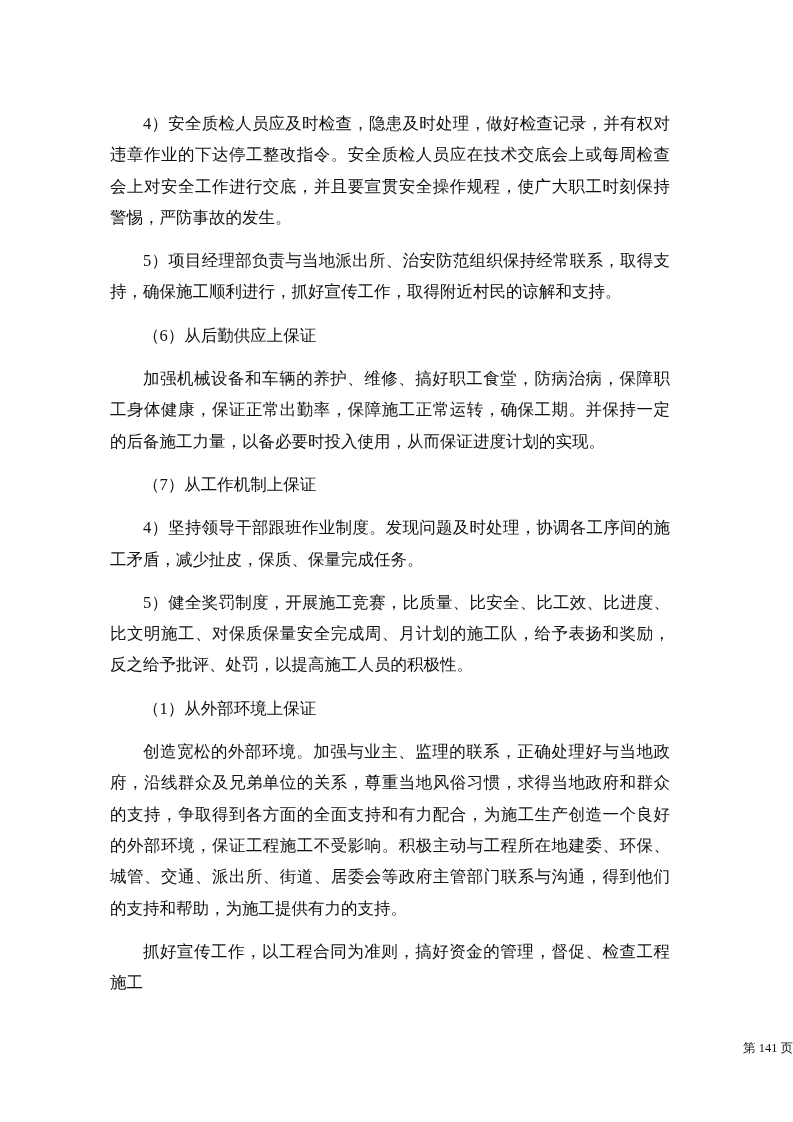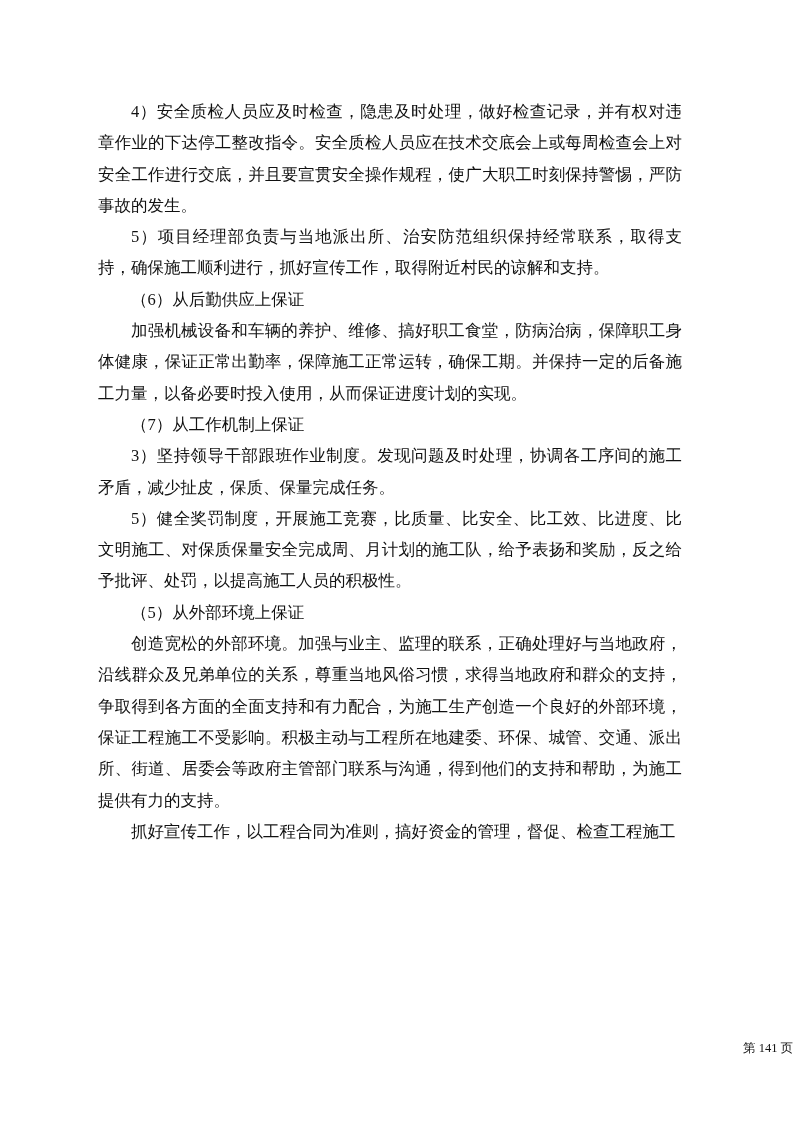--- a/index.html
+++ b/index.html
@@ -21,21 +21,21 @@
     left: 98px;
     top: 96px;
     width: 584px;
     font-size: 16.5px;
     line-height: 31.3px;
     text-align: justify;
     text-justify: inter-ideograph;
     letter-spacing: 0;
   }
   .para {
-    margin: 0;
+    margin: 12px;
     padding: 0;
     text-indent: 2em;
     font-weight: normal;
     word-break: normal;
     overflow-wrap: break-word;
   }
   .footer {
     position: absolute;
     left: 0;
     right: 0;
@@ -50,22 +50,22 @@
 <body>
 
 <div class="page">
   <div class="content">
 
   <p class="para">4）安全质检人员应及时检查，隐患及时处理，做好检查记录，并有权对违章作业的下达停工整改指令。安全质检人员应在技术交底会上或每周检查会上对安全工作进行交底，并且要宣贯安全操作规程，使广大职工时刻保持警惕，严防事故的发生。</p>
       <p class="para">5）项目经理部负责与当地派出所、治安防范组织保持经常联系，取得支持，确保施工顺利进行，抓好宣传工作，取得附近村民的谅解和支持。</p>
       <p class="para">（6）从后勤供应上保证</p>
       <p class="para">加强机械设备和车辆的养护、维修、搞好职工食堂，防病治病，保障职工身体健康，保证正常出勤率，保障施工正常运转，确保工期。并保持一定的后备施工力量，以备必要时投入使用，从而保证进度计划的实现。</p>
       <p class="para">（7）从工作机制上保证</p>
-      <p class="para">3）坚持领导干部跟班作业制度。发现问题及时处理，协调各工序间的施工矛盾，减少扯皮，保质、保量完成任务。</p>
+      <p class="para">4）坚持领导干部跟班作业制度。发现问题及时处理，协调各工序间的施工矛盾，减少扯皮，保质、保量完成任务。</p>
       <p class="para">5）健全奖罚制度，开展施工竞赛，比质量、比安全、比工效、比进度、比文明施工、对保质保量安全完成周、月计划的施工队，给予表扬和奖励，反之给予批评、处罚，以提高施工人员的积极性。</p>
-      <p class="para">（5）从外部环境上保证</p>
+      <p class="para">（1）从外部环境上保证</p>
       <p class="para">创造宽松的外部环境。加强与业主、监理的联系，正确处理好与当地政府，沿线群众及兄弟单位的关系，尊重当地风俗习惯，求得当地政府和群众的支持，争取得到各方面的全面支持和有力配合，为施工生产创造一个良好的外部环境，保证工程施工不受影响。积极主动与工程所在地建委、环保、城管、交通、派出所、街道、居委会等政府主管部门联系与沟通，得到他们的支持和帮助，为施工提供有力的支持。</p>
       <p class="para">抓好宣传工作，以工程合同为准则，搞好资金的管理，督促、检查工程施工</p>
     </div>
   <div class="footer">
     <span>第 141 页</span>
   </div>
 </div>
 
 </body></html>

